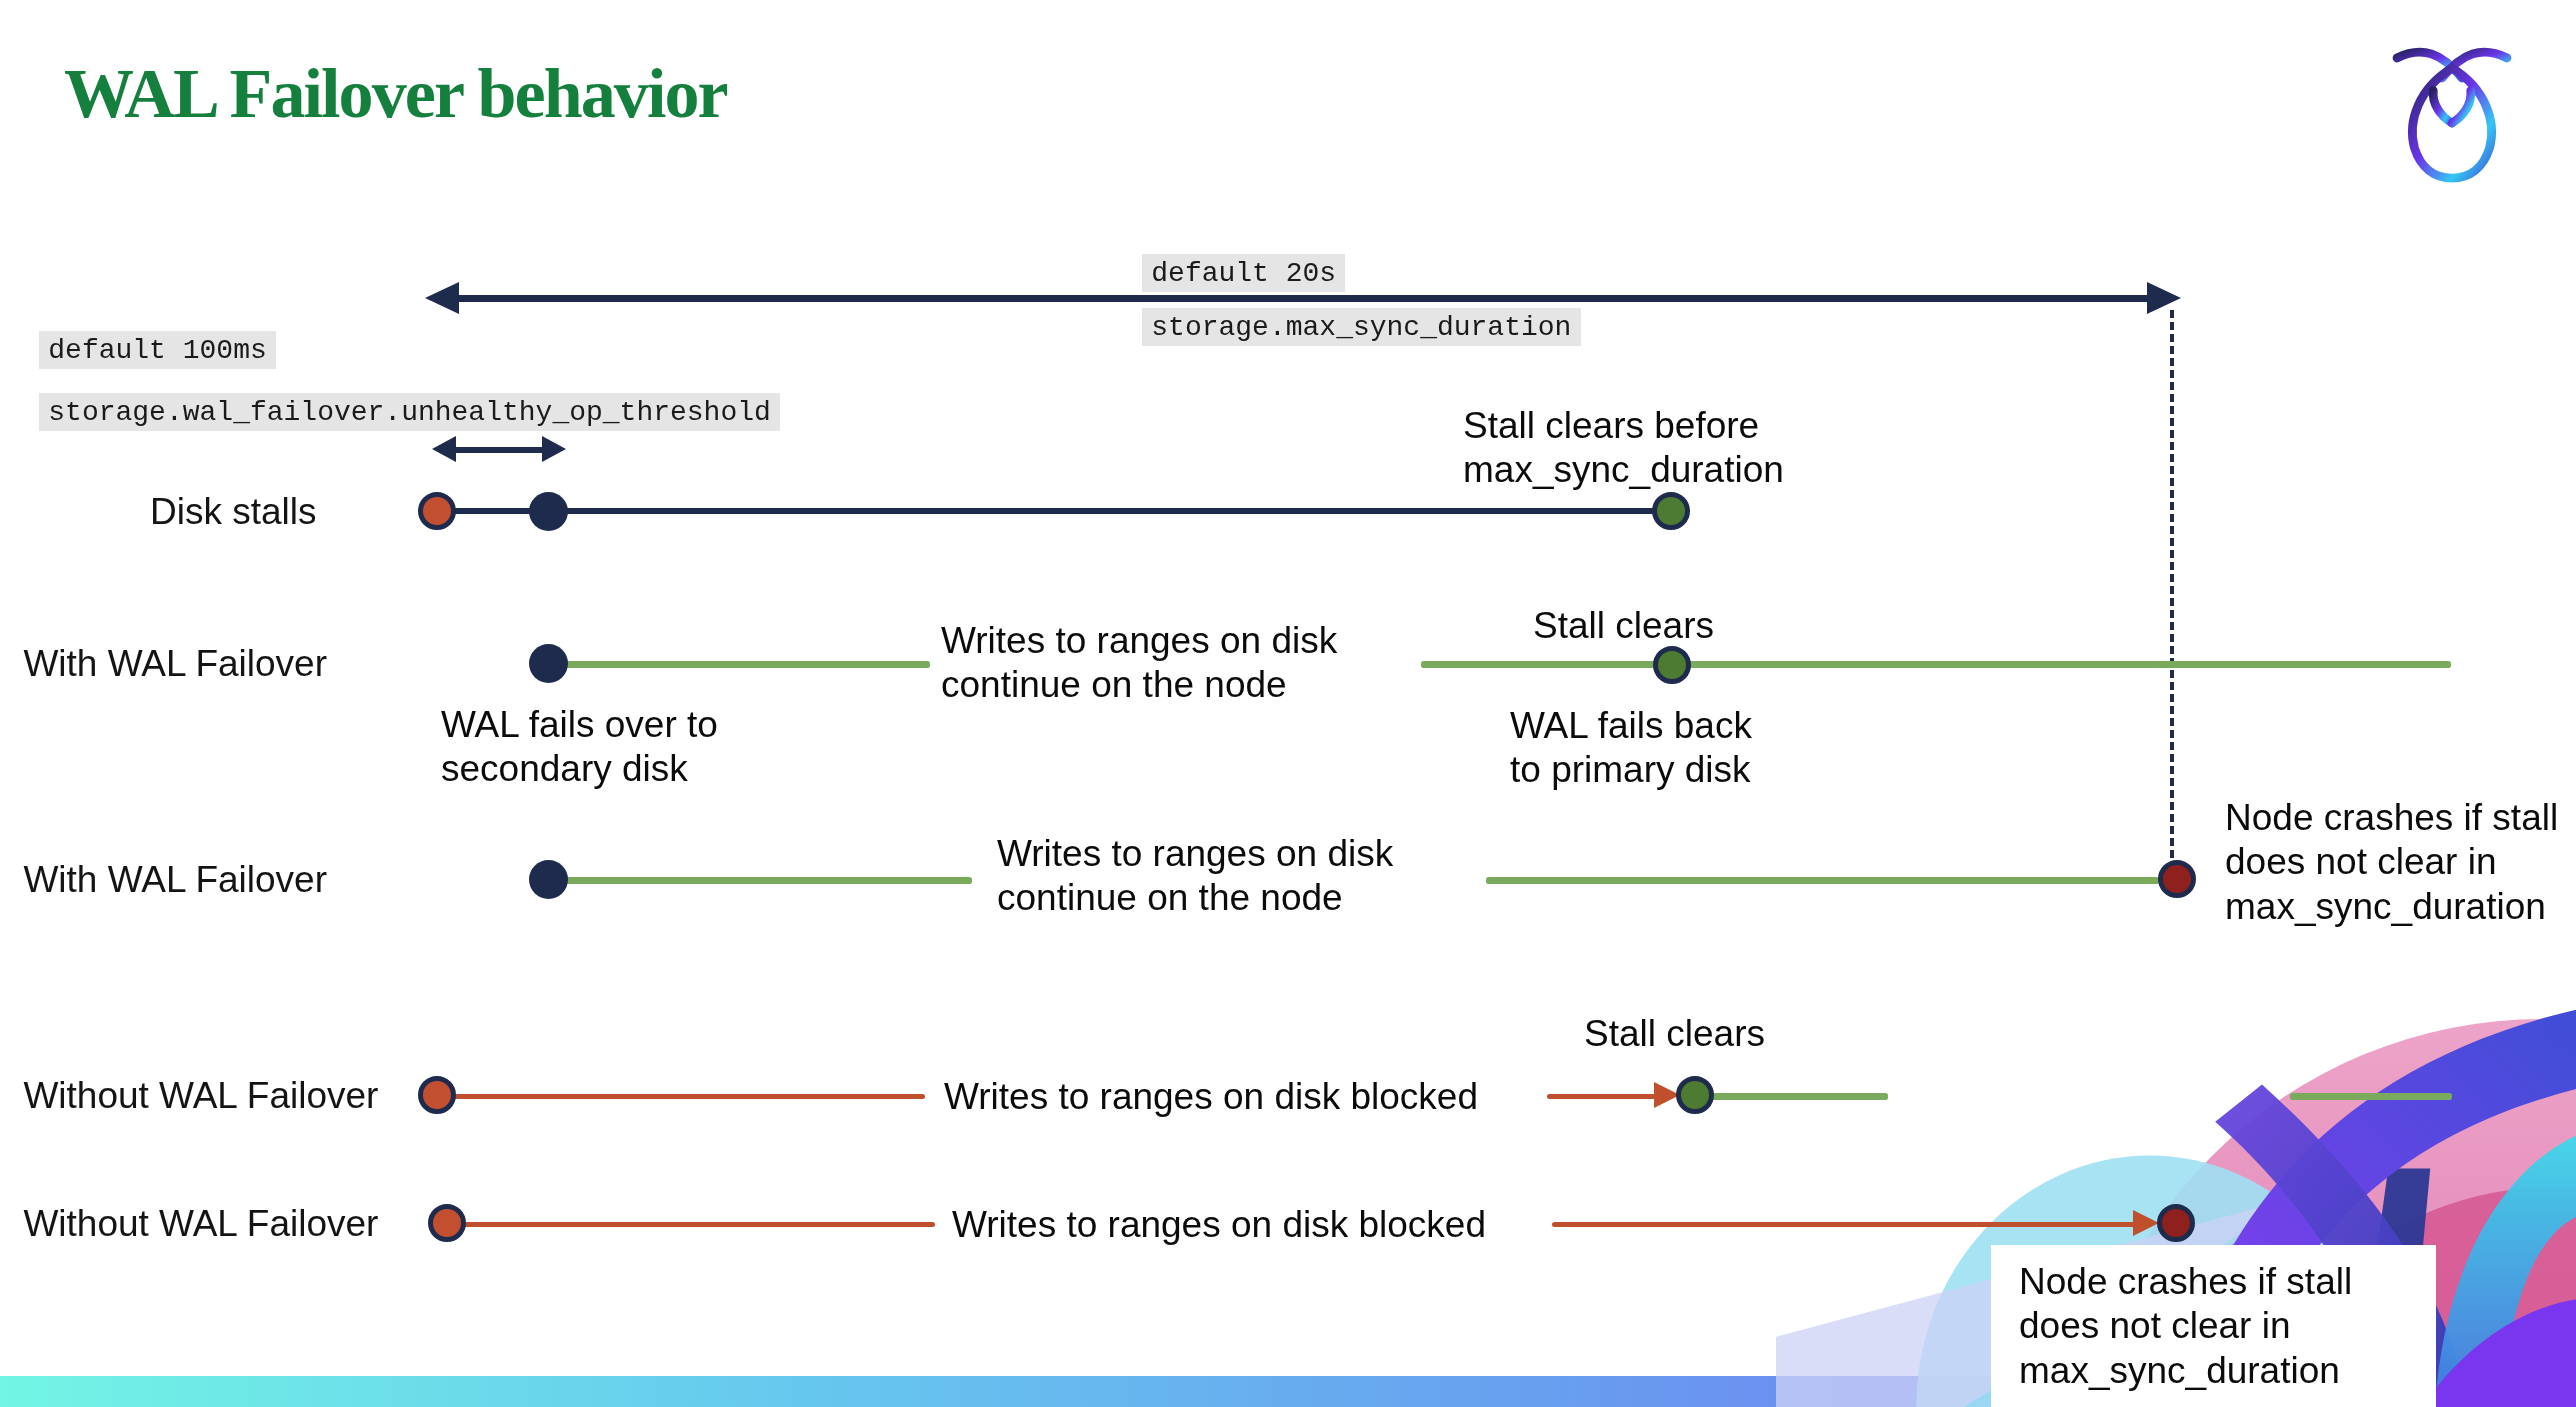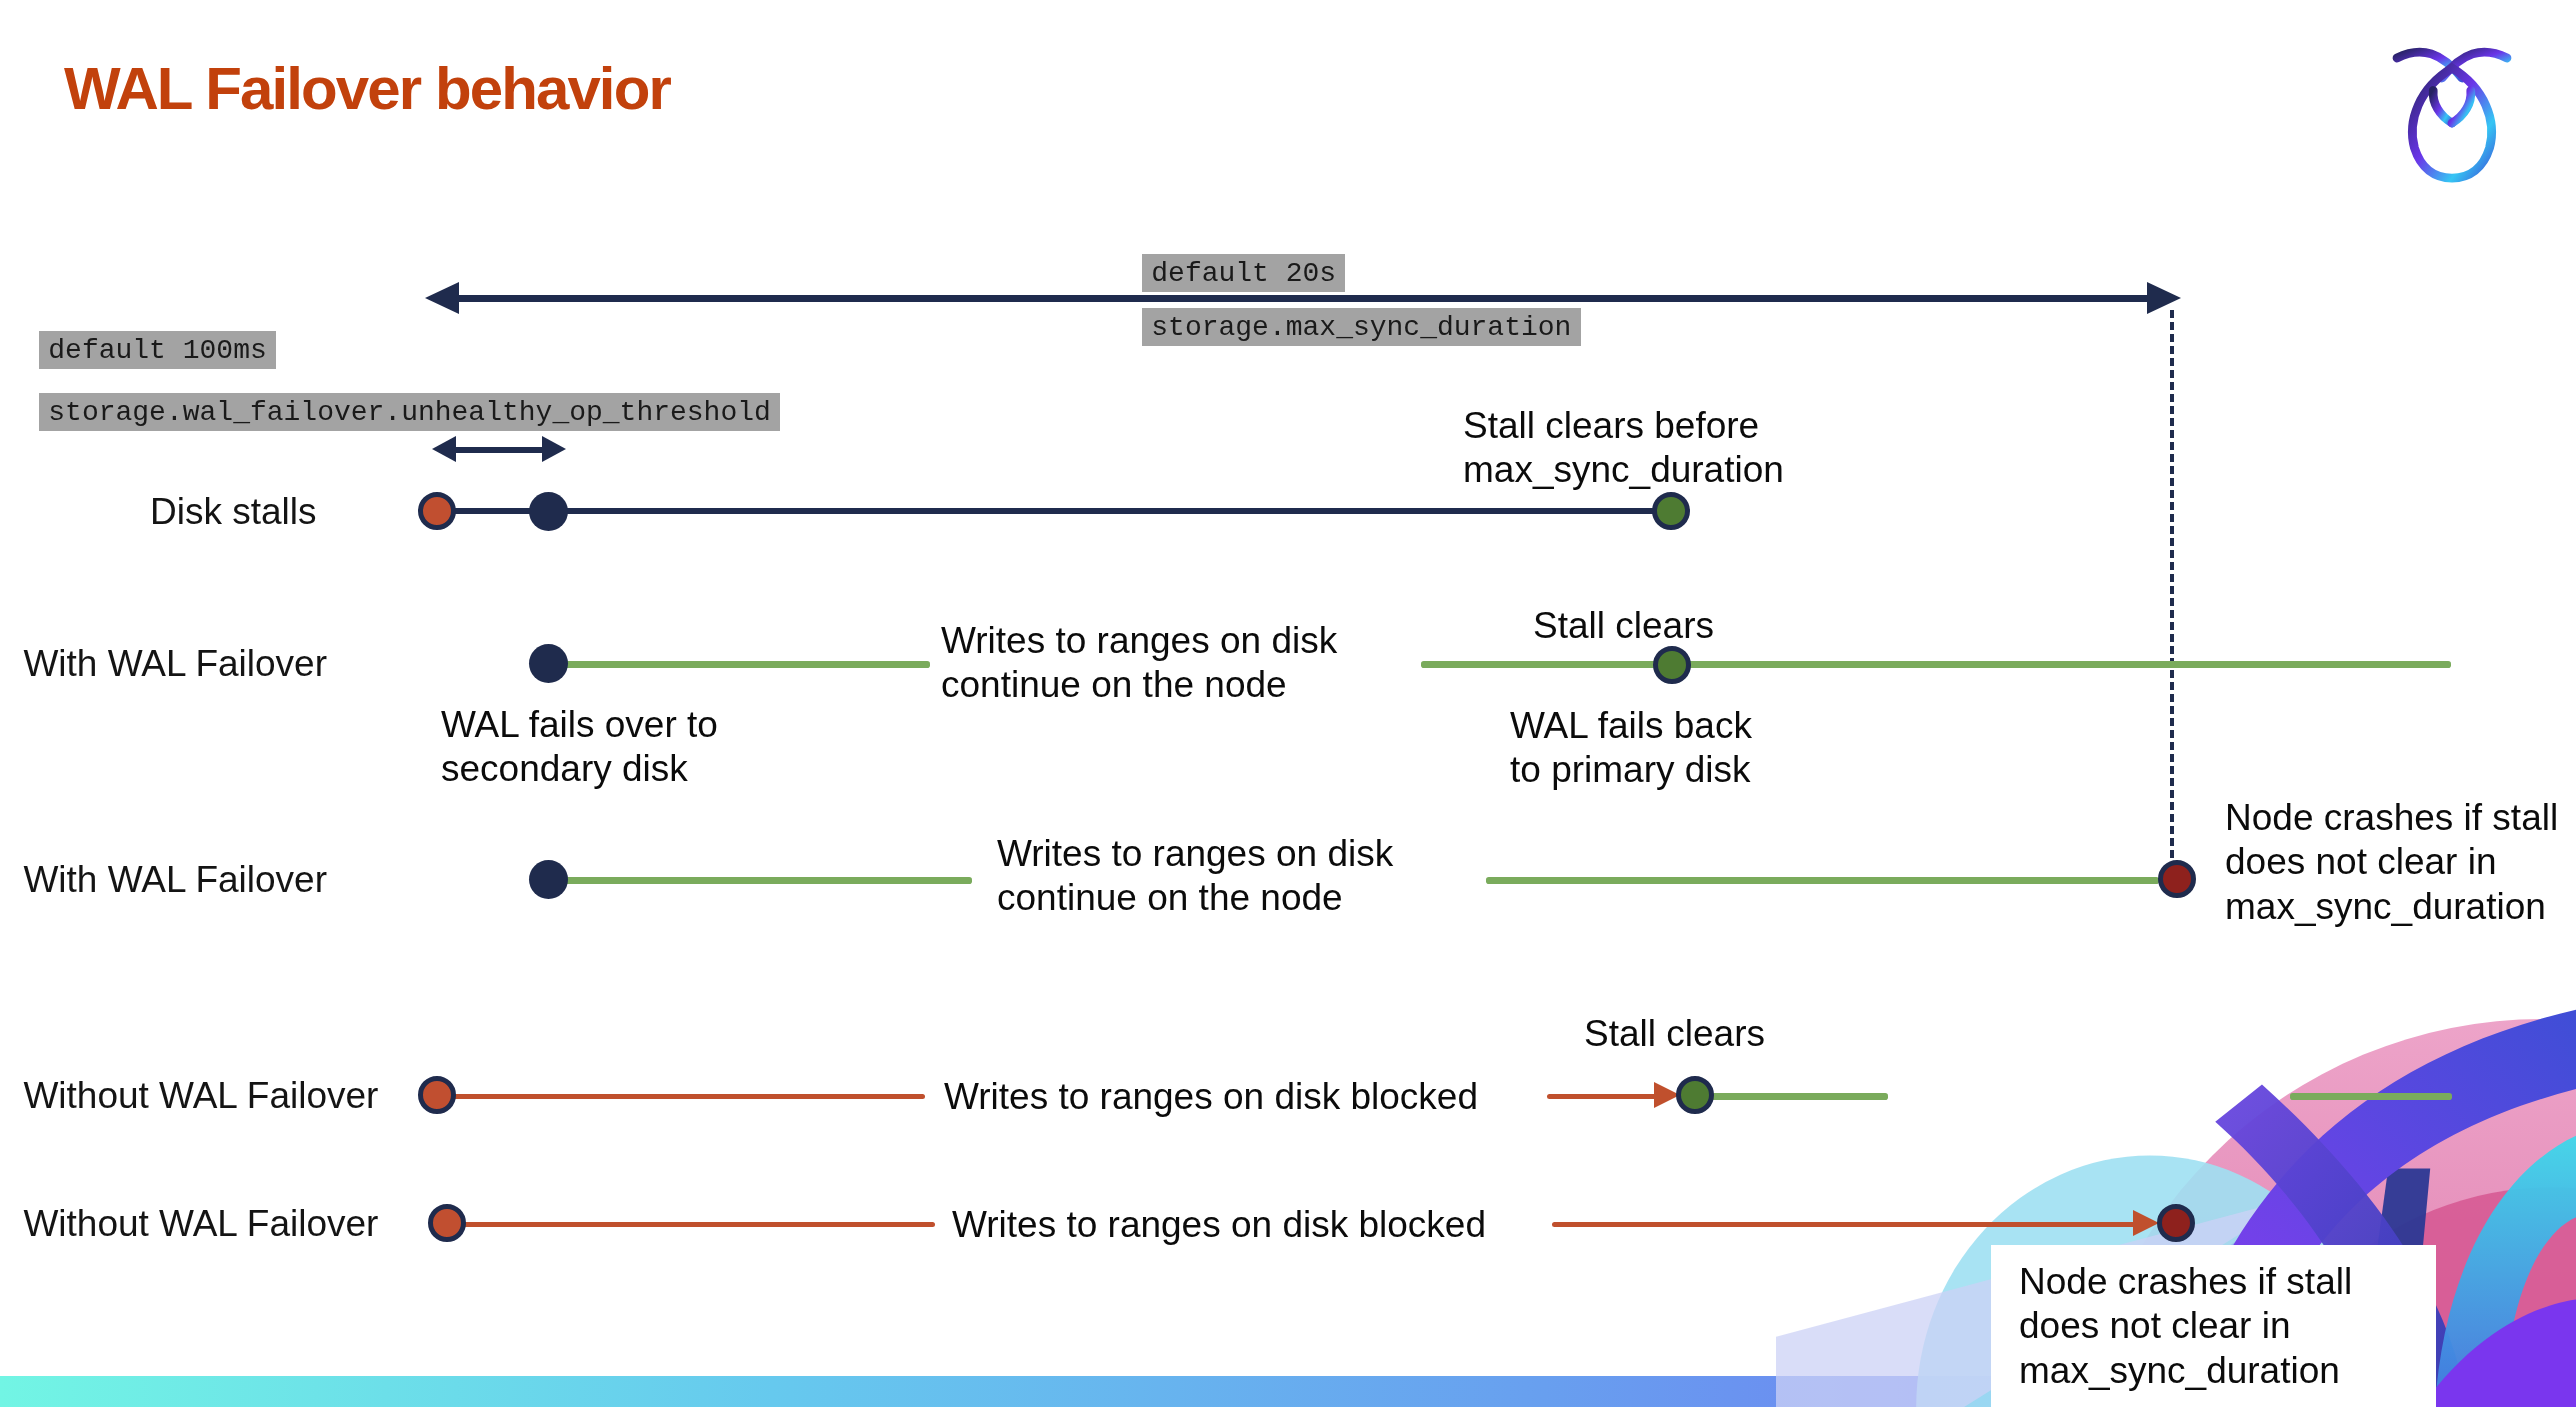--- a/index.html
+++ b/index.html
@@ -2,27 +2,27 @@
 <html style="font-size:15px"><head>
 <meta charset="utf-8">
 <style>
   html,body{margin:0;padding:0;background:#fff;}
   .slide{
     position:relative;width:2576px;height:1408px;background:#ffffff;
     overflow:hidden;font-family:"Liberation Sans",sans-serif;color:#0b0b0b;
   }
   .abs{position:absolute;}
   
-  .title{font-size:60px;font-weight:800;letter-spacing:-1.9px;color:#c2410c;white-space:nowrap;z-index:3;}
+  .title{font-size:70px;font-weight:800;letter-spacing:-1.9px;color:#15803d;white-space:nowrap;z-index:3;font-family:Liberation Serif, serif;}
   .rowlabel{font-size:37px;color:#141414;white-space:nowrap;z-index:3;}
   .note{font-size:37px;line-height:1.2;color:#0b0b0b;white-space:pre-line;z-index:3;}
   .center{text-align:left;}
   .mono{
     font-family:"Liberation Mono","DejaVu Sans Mono",monospace;
-    font-size:28px;color:#1a1a1a;background:#a3a3a3;padding:3.7px 9.3px;
+    font-size:28px;color:#1a1a1a;background:#e5e5e5;padding:3.7px 9.3px;
     display:inline-block;white-space:nowrap;z-index:3;
   }
   
   .hline{height:5.6px;border-radius:2.8px;z-index:2;}
   .navy-l{background:#1f2b4d;}
   .green-l{background:#7aab5c;}
   .red-l{background:#c0502d;height:4.7px;}
   .dot{width:28px;height:28px;border:5.6px solid #1f2b4d;border-radius:50%;z-index:3;}
   .dot-navy{width:39px;height:39px;background:#1f2b4d;border:none;border-radius:50%;z-index:3;}
   .dot-red{background:#c14f30;}

